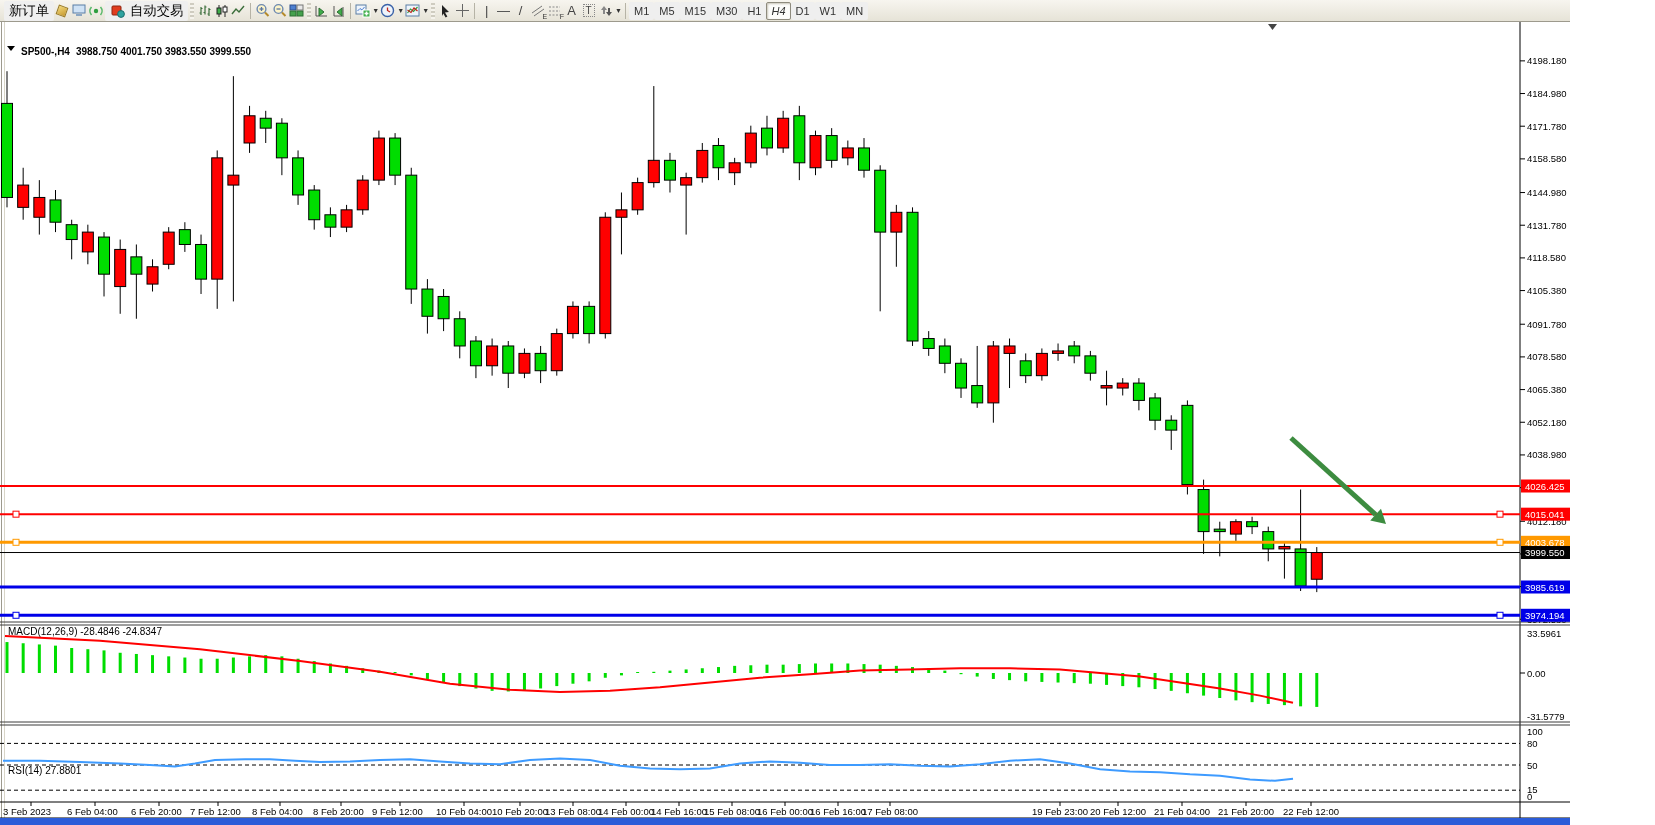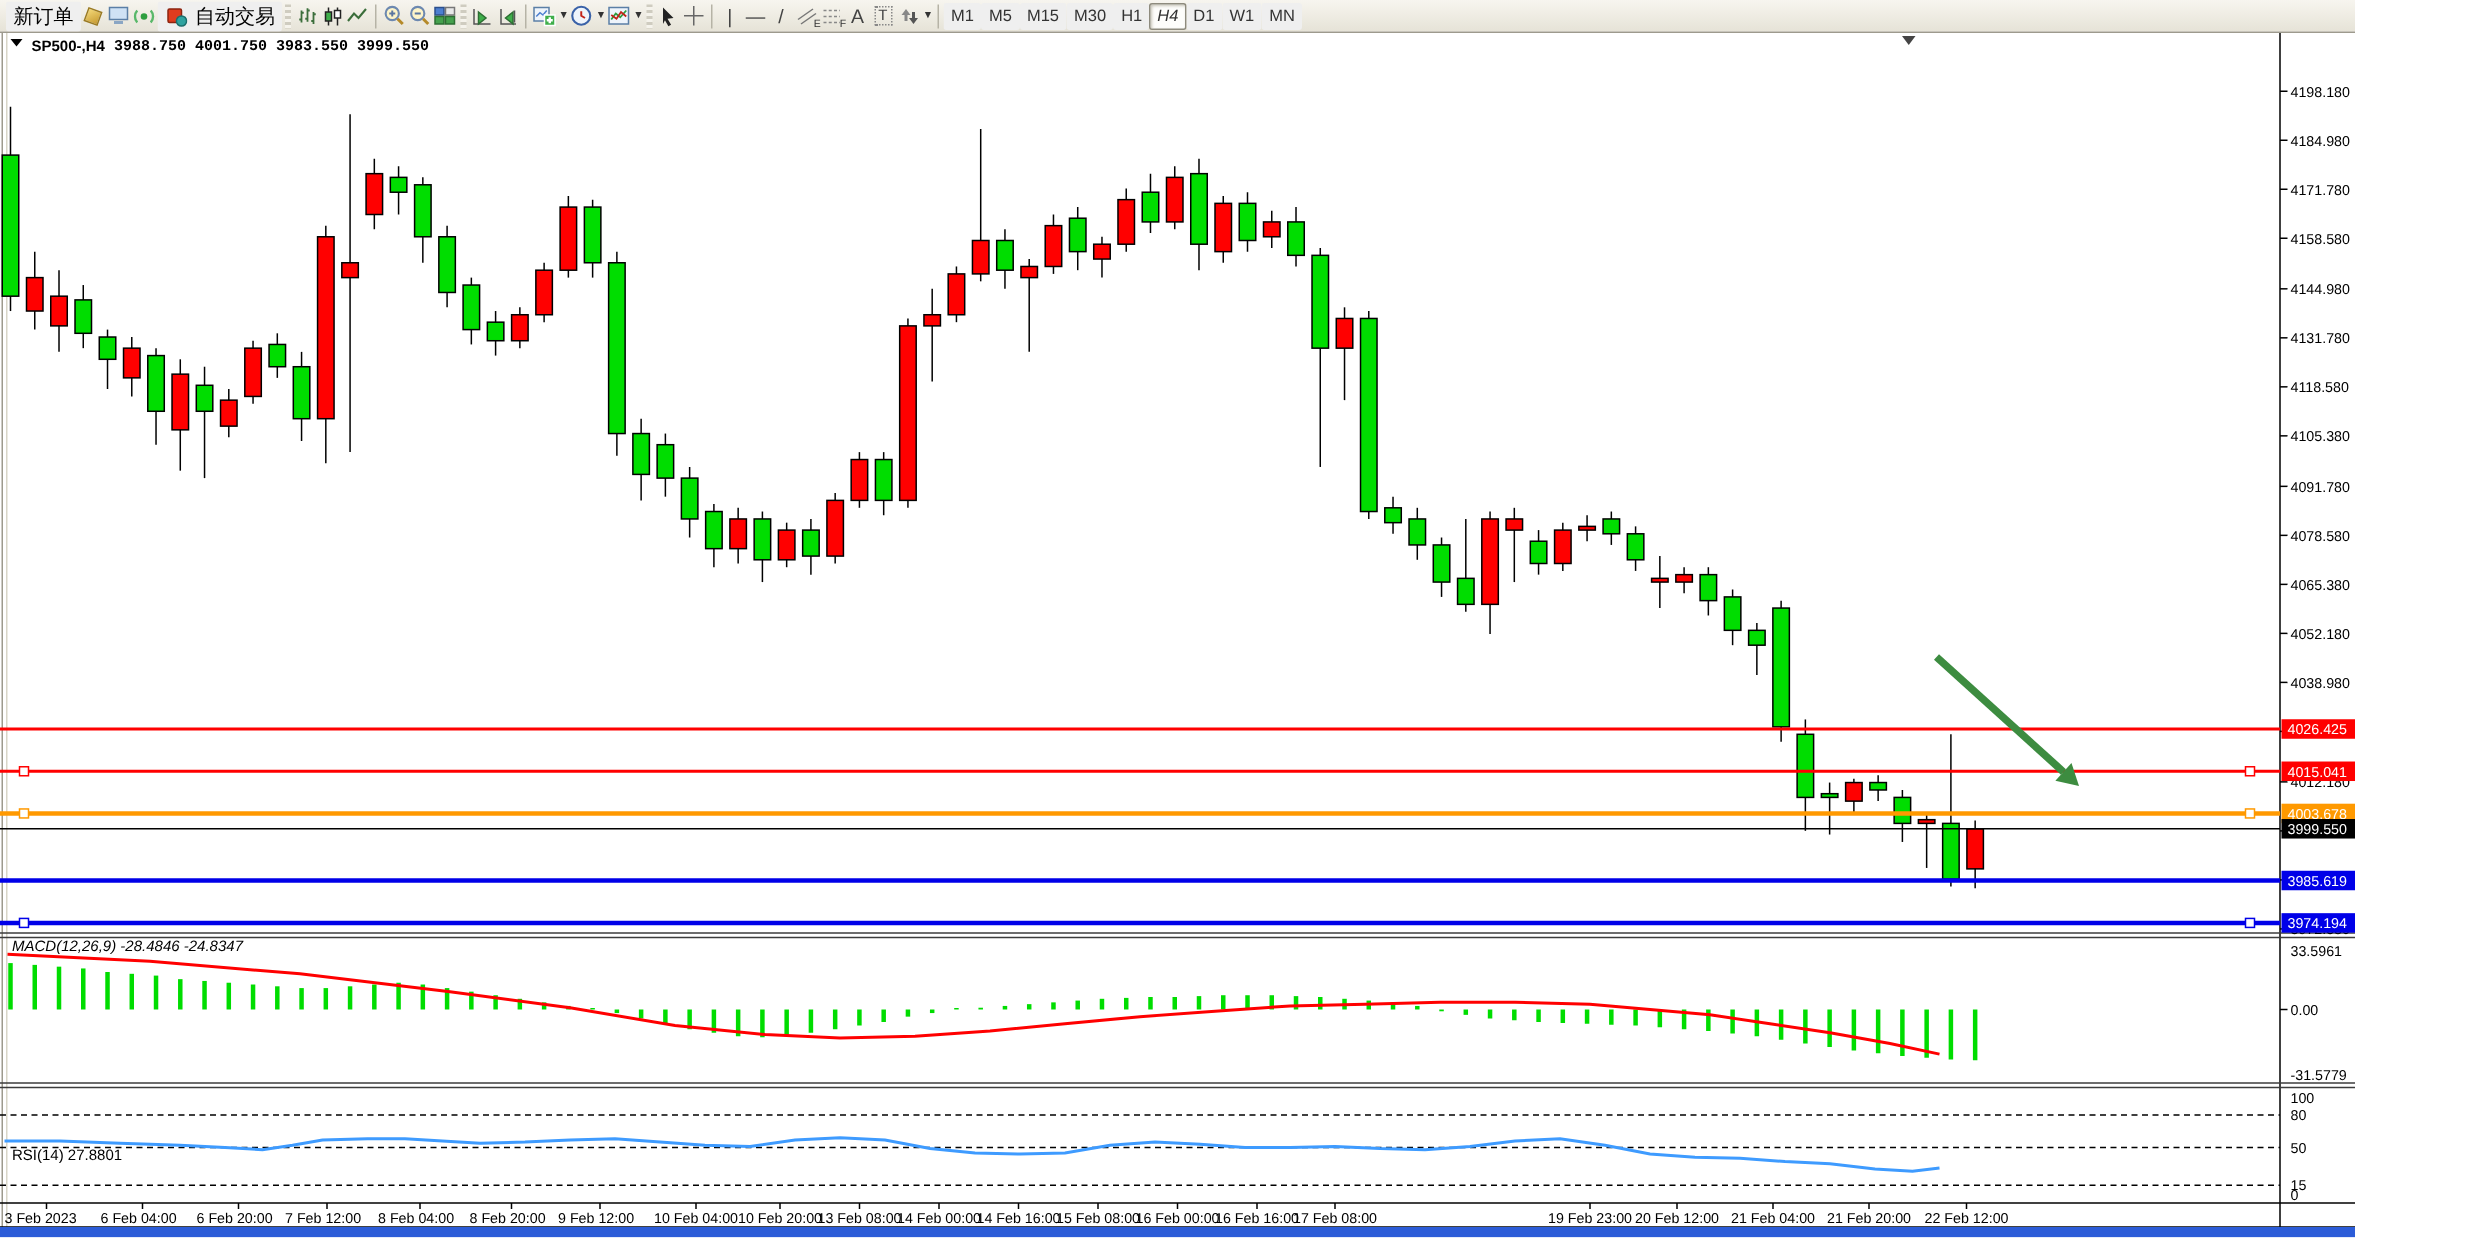--- a/index.html
+++ b/index.html
@@ -23,24 +23,24 @@
   .tf-btn.active{background:#fdfdfb;border:1px solid #8e8b7e;box-shadow:inset 1px 1px 2px #c9c6ba;font-style:italic;}
   .tb-right{margin-left:auto;display:flex;align-items:center;gap:4px;padding-right:6px;}
   .badge{position:absolute;top:-4px;right:-6px;background:#e03c1e;color:#fff;border-radius:8px;
     font-size:9px;min-width:13px;height:13px;display:flex;align-items:center;justify-content:center;
     border:1px solid #fff;}
   .glyph{font-size:13px;color:#444;line-height:1;}
   
   .chart-wrap{position:absolute;left:0;top:22px;width:1655px;height:803px;background:#fff;}
   #cv{position:absolute;left:0;top:0;}
   .overlay-label{position:absolute;font-size:10px;color:#000;z-index:5;white-space:nowrap;}
-  .hdr{left:7px;top:4px;display:flex;align-items:flex-start;gap:6px;font-weight:bold;}
+  .hdr{left:7px;top:24px;display:flex;align-items:flex-start;gap:6px;font-weight:bold;}
   .tri-down{width:0;height:0;border-left:4px solid transparent;border-right:4px solid transparent;
     border-top:5px solid #000;display:inline-block;}
-  .macd-lab{left:8px;top:604px;font-style:italic;}
+  .macd-lab{left:8px;top:604px;}
   .rsi-lab{left:8px;top:704px;margin-top:39px;}
   .bottom-strip{position:absolute;left:0;top:818px;width:1655px;height:7px;background:#2b5cd8;z-index:6;}
 </style>
 </head>
 <body>
 
 <div class="app">
 
   <div class="toolbar">
     <button class="tb-btn">新订单</button>
@@ -639,20 +639,20 @@
           <line x1="1246" y1="780" x2="1246" y2="784" stroke="#000"></line>
           <text x="1218" y="793" fill="#000" font-size="9.5" text-anchor="start" font-family="Liberation Sans,sans-serif">21 Feb 20:00</text>
           <line x1="1311" y1="780" x2="1311" y2="784" stroke="#000"></line>
           <text x="1283" y="793" fill="#000" font-size="9.5" text-anchor="start" font-family="Liberation Sans,sans-serif">22 Feb 12:00</text>
         </g>
       </svg>
 
     <div class="overlay-label hdr">
       <span class="tri-down"></span>
       <span>SP500-,H4</span>
-      <span style="font-weight:bold;font-family:Liberation Mono, monospace;">3988.750 4001.750 3983.550 3999.550</span>
+      <span style="font-weight:bold;">3988.750 4001.750 3983.550 3999.550</span>
     </div>
     <div class="overlay-label macd-lab">MACD(12,26,9) -28.4846 -24.8347</div>
     <div class="overlay-label rsi-lab">RSI(14) 27.8801</div>
   </div>
 
   <div class="bottom-strip"></div>
 </div>
 
 </body></html>

